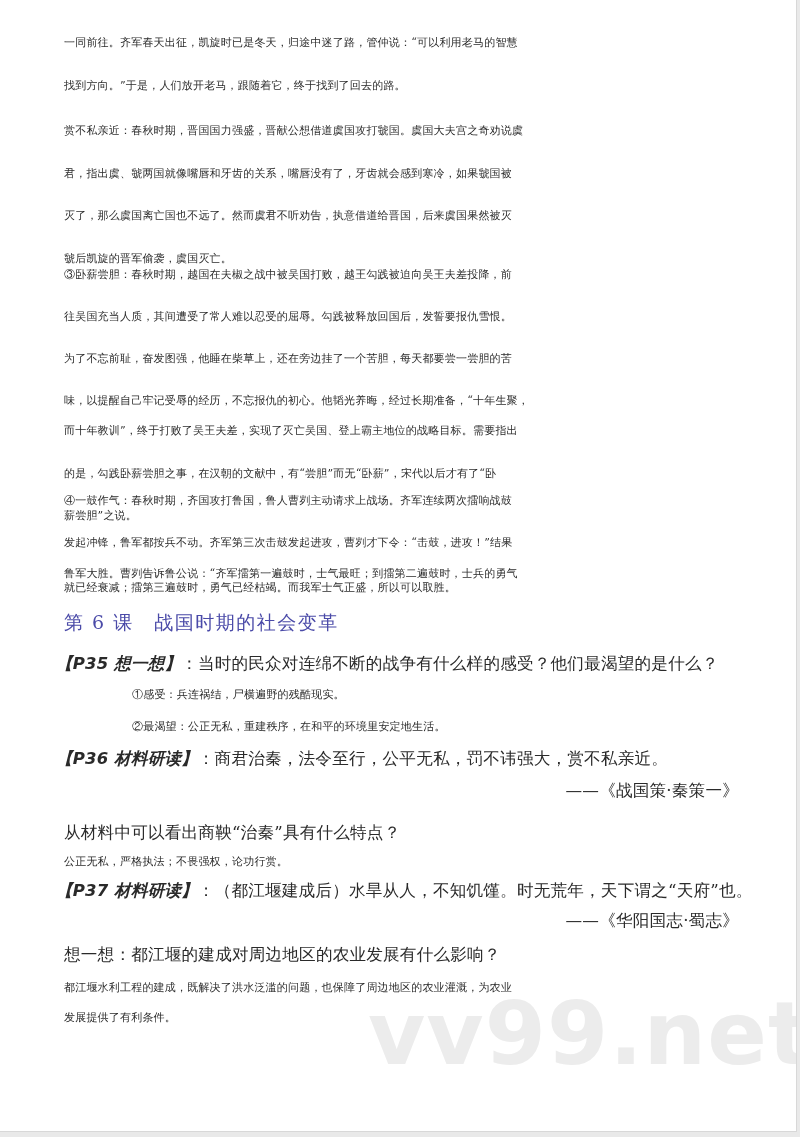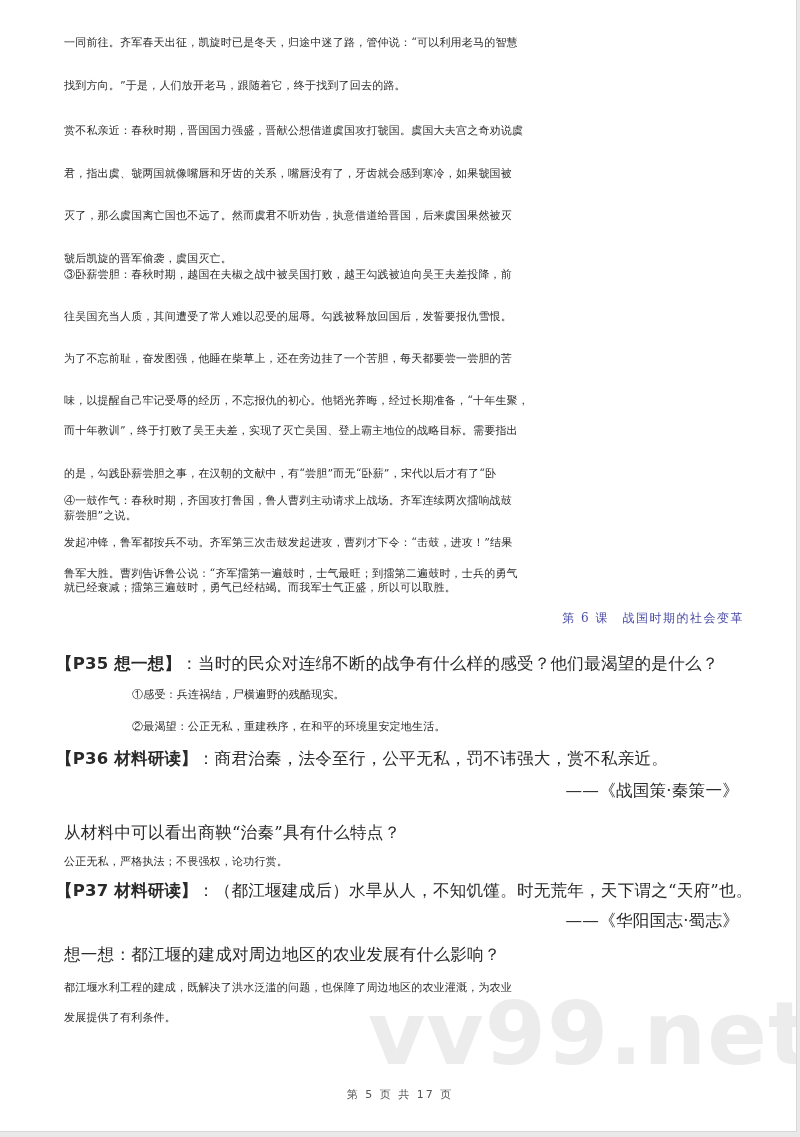--- a/index.html
+++ b/index.html
@@ -19,26 +19,26 @@
     font-family: "DejaVu Sans", "Liberation Sans", sans-serif;
     font-weight: bold; font-size: 88px; letter-spacing: 1px;
     color: #ececec; line-height: 1; z-index: 0;
   }
   .content { position: absolute; left: 64px; top: 0; width: 680px; z-index: 1; }
   .line {
     position: absolute; left: 0; white-space: nowrap;
     font-size: 11px; color: #2b2b2b; letter-spacing: 0.2px; line-height: 22px;
   }
   .kai { font-family: "DejaVu Serif", "Liberation Serif", serif; font-size: 16.6px; color: #2a2a2a; }
-  .bold-label { font-weight: bold; font-family: "DejaVu Sans", "Liberation Sans", sans-serif; font-size: 16.5px; }
+  .bold-label { font-weight: bold; font-family: "DejaVu Sans", "Liberation Sans", sans-serif; font-size: 16.5px; font-style: italic; }
   .indent { left: 68px; }
   .right { left: auto; right: 5px; text-align: right; }
   .section-title {
-    position: absolute; left: 0; width: 680px; text-align: right;
-    font-size: 12px; color: #4a4aa8; letter-spacing: 1.5px;
+    position: absolute; left: 0; width: 680px; text-align: left;
+    font-size: 19px; color: #4a4aa8; letter-spacing: 1.5px;
   }
   .footer {
     position: absolute; left: 0; width: 800px; top: 1087px; text-align: center;
     font-family: "DejaVu Sans", "Liberation Sans", sans-serif;
     font-size: 11px; color: #555; letter-spacing: 2px;
   }
 </style>
 </head>
 <body>
 
@@ -85,14 +85,13 @@
 
     <div class="line kai" style="top:880px; left:-8px">
       <span class="bold-label">【P37 材料研读】</span><span>：（都江堰建成后）水旱从人，不知饥馑。时无荒年，天下谓之“天府”也。</span>
     </div>
     <div class="line kai right" style="top:910px">——《华阳国志·蜀志》</div>
     <div class="line kai" style="top:944px">想一想：都江堰的建成对周边地区的农业发展有什么影响？</div>
     <div class="line" style="top:977px">都江堰水利工程的建成，既解决了洪水泛滥的问题，也保障了周边地区的农业灌溉，为农业</div>
     <div class="line" style="top:1007px">发展提供了有利条件。</div>
   </div>
 
-  <div class="footer">第 5 页 共 17 页</div>
 </div>
 
 </body></html>

